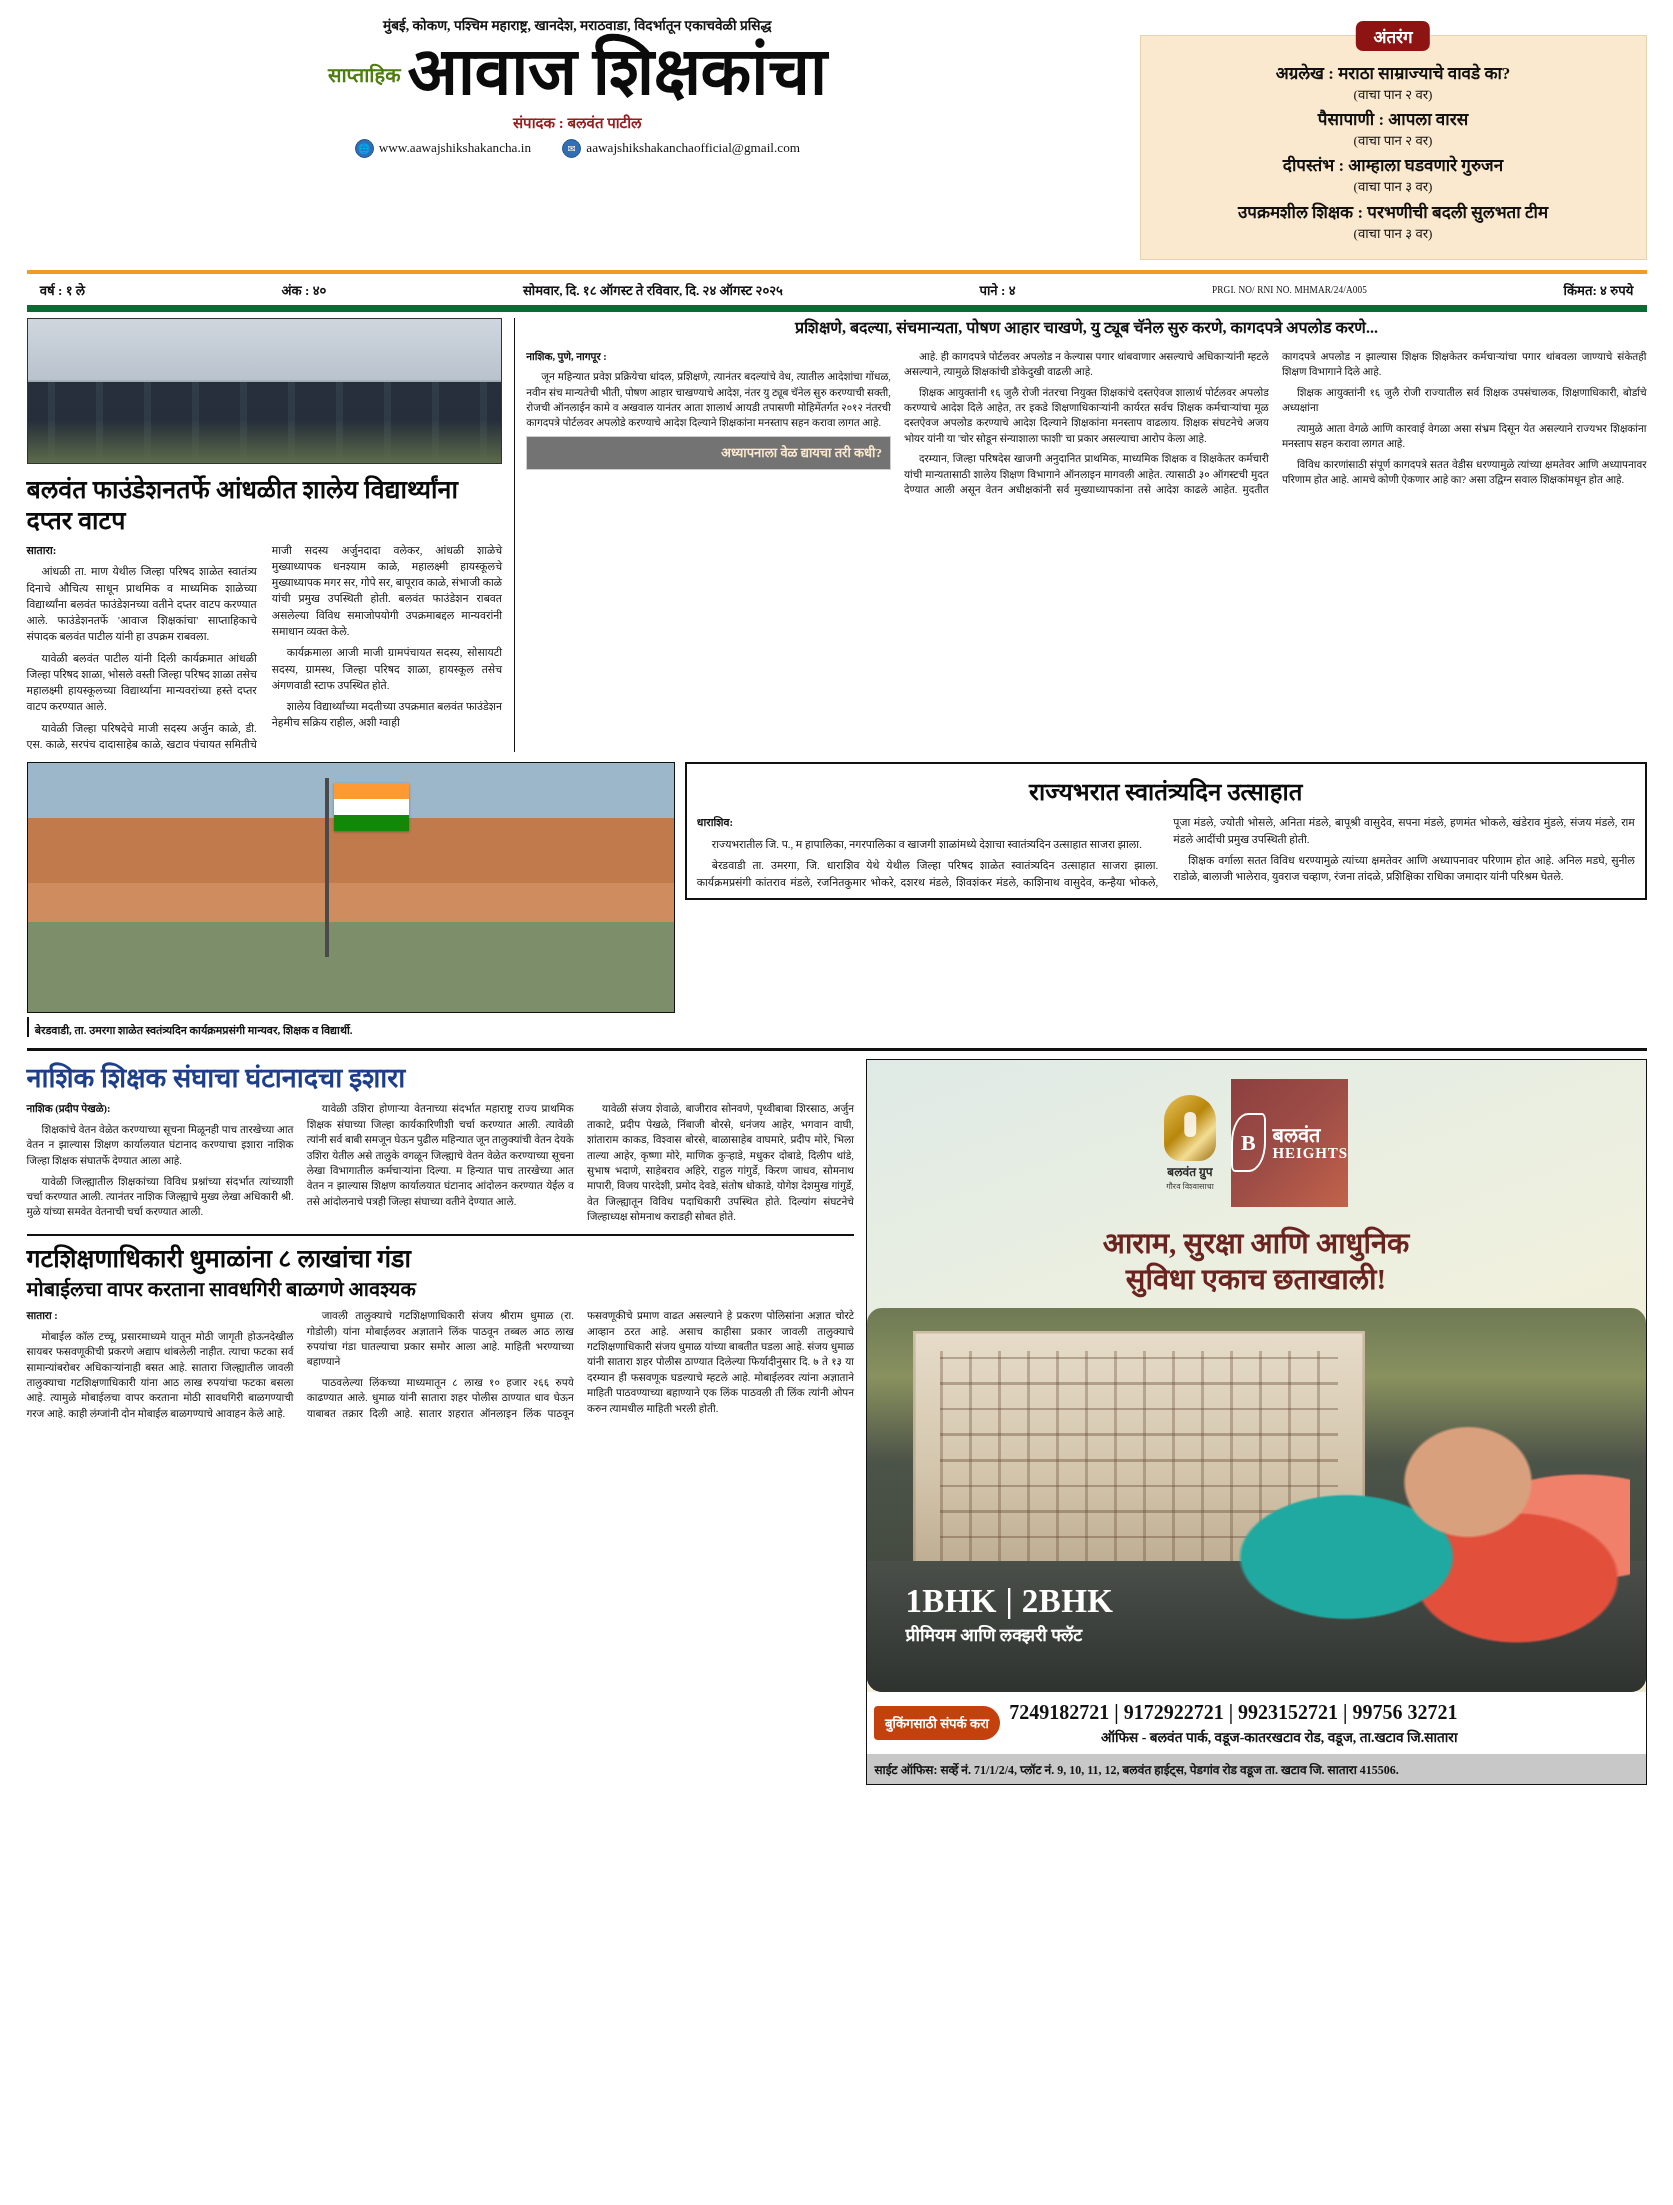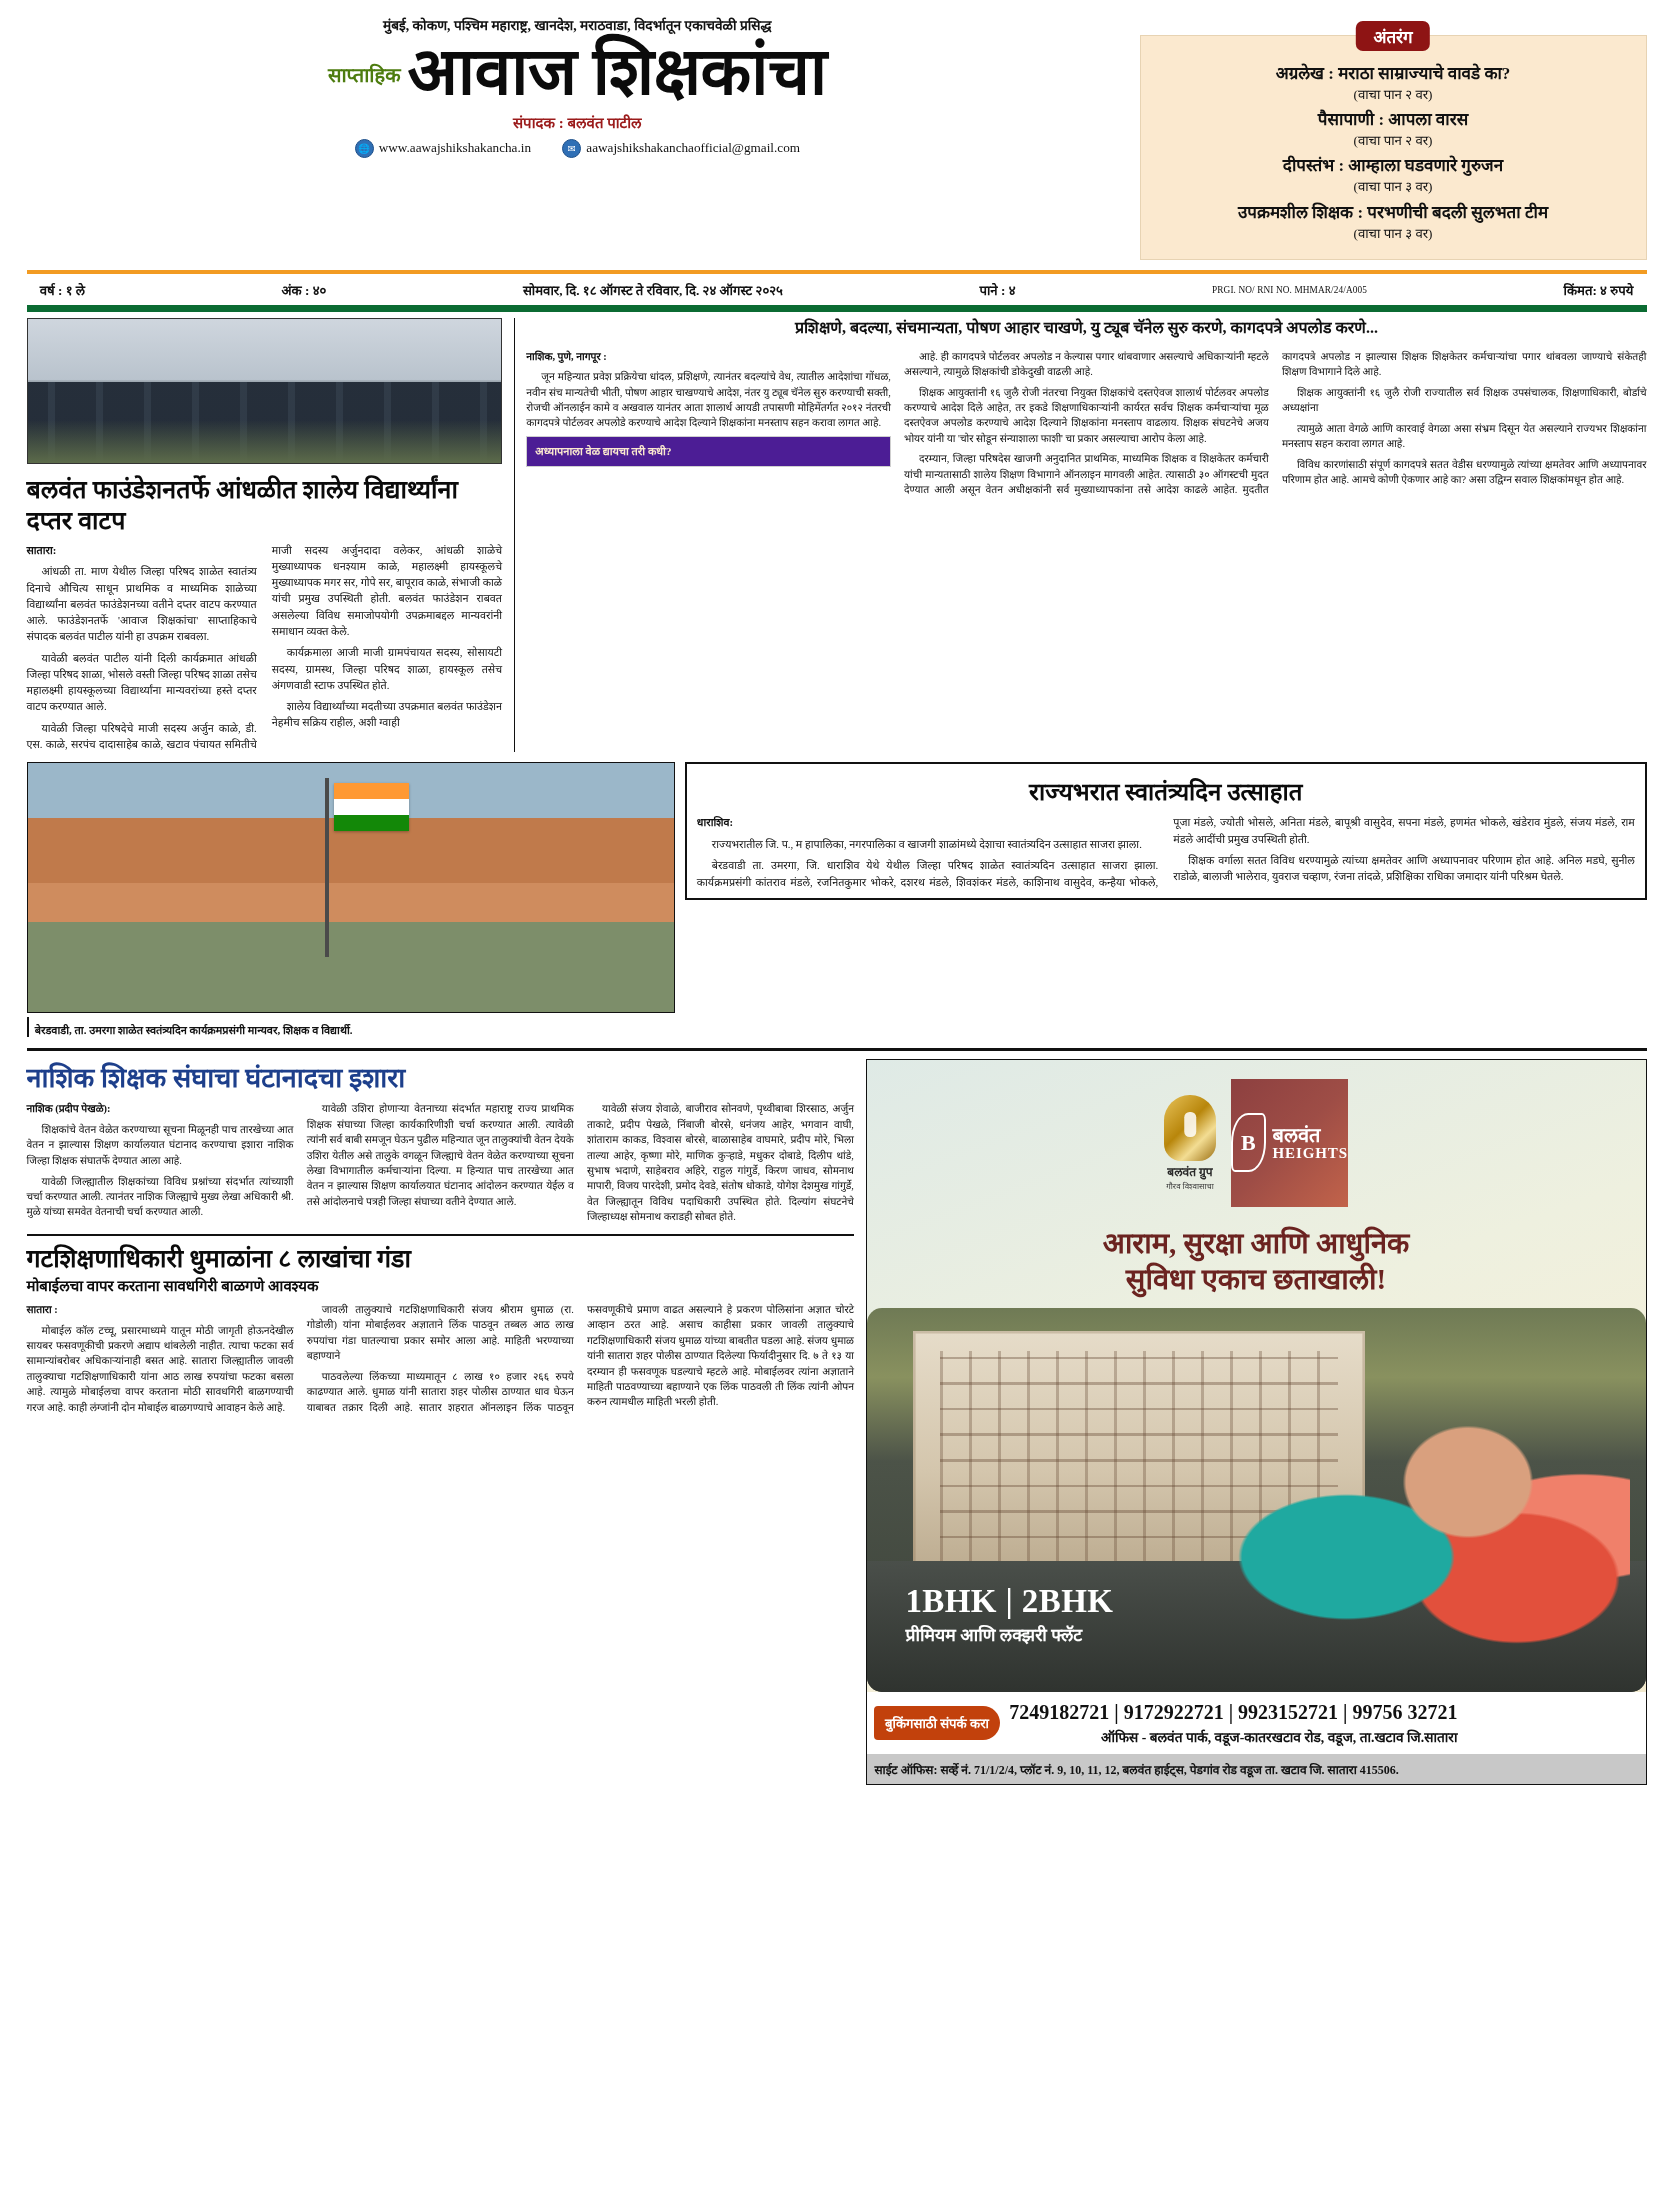--- a/index.html
+++ b/index.html
@@ -68,37 +68,37 @@
     opacity:.92;
   }
   .ph-group::after{
     content:"";position:absolute;left:0;right:0;bottom:0;height:30%;
     background:linear-gradient(180deg,rgba(80,92,70,.0),#5c6b4a);
   }
 
   .hl-black{font-size:25px;font-weight:700;line-height:1.24;color:#0b0b0b;margin:9.7px 0 6.2px;}
   .hl-blue{font-size:27px;font-weight:700;color:#1d3f8b;line-height:1.2;margin:2.6px 0 7px;}
   .hl-big{font-size:25px;font-weight:700;color:#0b0b0b;line-height:1.2;margin:3.5px 0 3.5px;}
-  .hl-sub2{font-size:15px;font-weight:700;color:#0b0b0b;line-height:1.25;margin:0 0 6.2px;}
+  .hl-sub2{font-size:20px;font-weight:700;color:#0b0b0b;line-height:1.25;margin:0 0 6.2px;}
 
   .body2{column-count:2;column-gap:15px;font-size:10.8px;line-height:1.5;text-align:justify;color:#111;}
   .body3{column-count:3;column-gap:13.2px;font-size:10.4px;line-height:1.48;text-align:justify;color:#111;}
   .body2 p,.body3 p,.body4 p{margin:0 0 5.3px;text-indent:15px;}
   .dateline{font-weight:700;text-indent:0 !important;}
 
   
   .mainhead{
     font-size:48px;font-weight:700;color:#e02020;line-height:1.04;
     text-align:center;margin:4.4px 0 4.4px;letter-spacing:-0.4px;
   }
   .mainsub{
     font-size:16px;font-weight:700;color:#111;text-align:center;line-height:1.3;margin:0 0 9.7px;
   }
   .kicker-black{
-    background:#4c1d95;color:#fbe9cf;font-size:11px;font-weight:700;text-align:left;
+    background:#737373;color:#fbe9cf;font-size:13px;font-weight:700;text-align:right;
     padding:6.2px 8px;margin:0 0 7px;border:1.8px solid #cfcfcf;
   }
 
   .hr-thin{height:1.3px;background:#111;margin:9.7px 0 8px;}
   .hr-thick{height:2.6px;background:#111;margin:11.5px 0 8.8px;}
 
   
   .midrow{display:flex;gap:10.6px;margin-top:9.7px;align-items:flex-start;}
   .midphoto{flex:0 0 648px;}
   .ph-flag{height:251px;border:1.8px solid #111;background:

